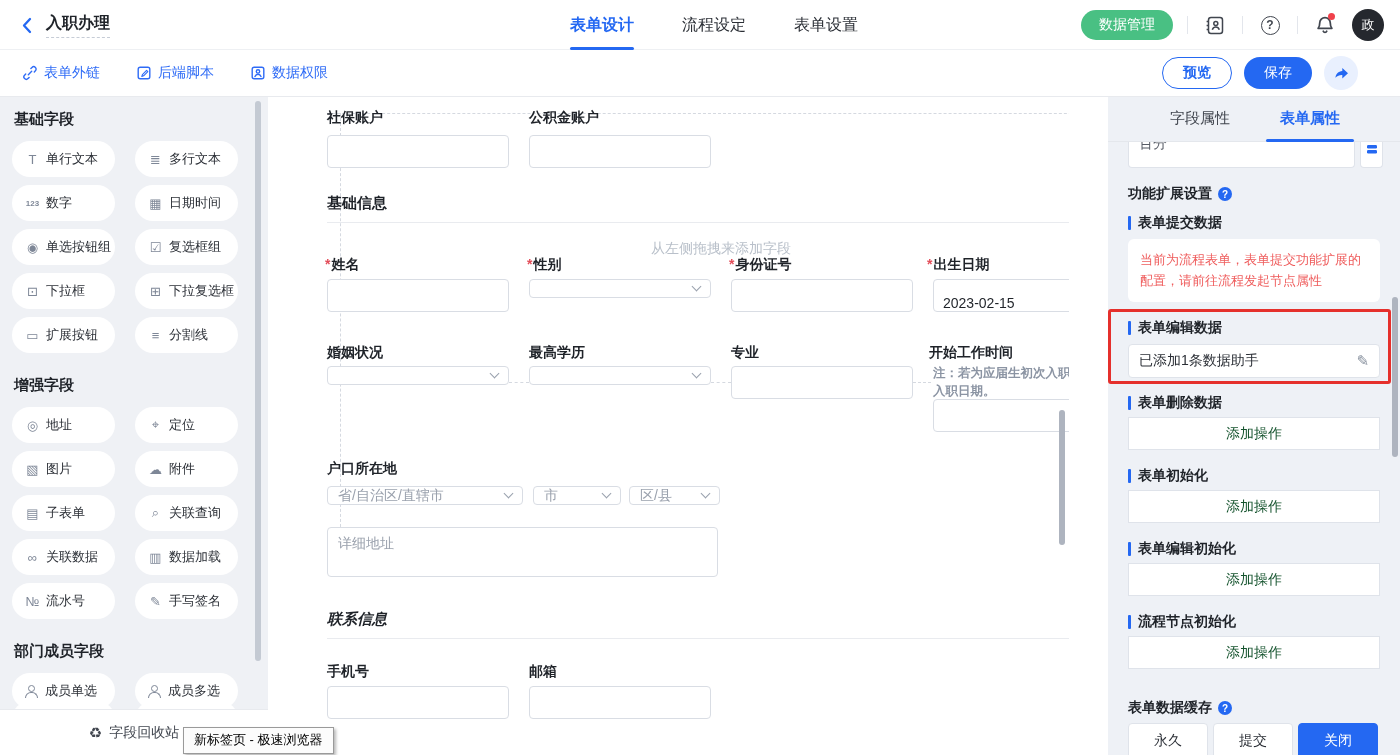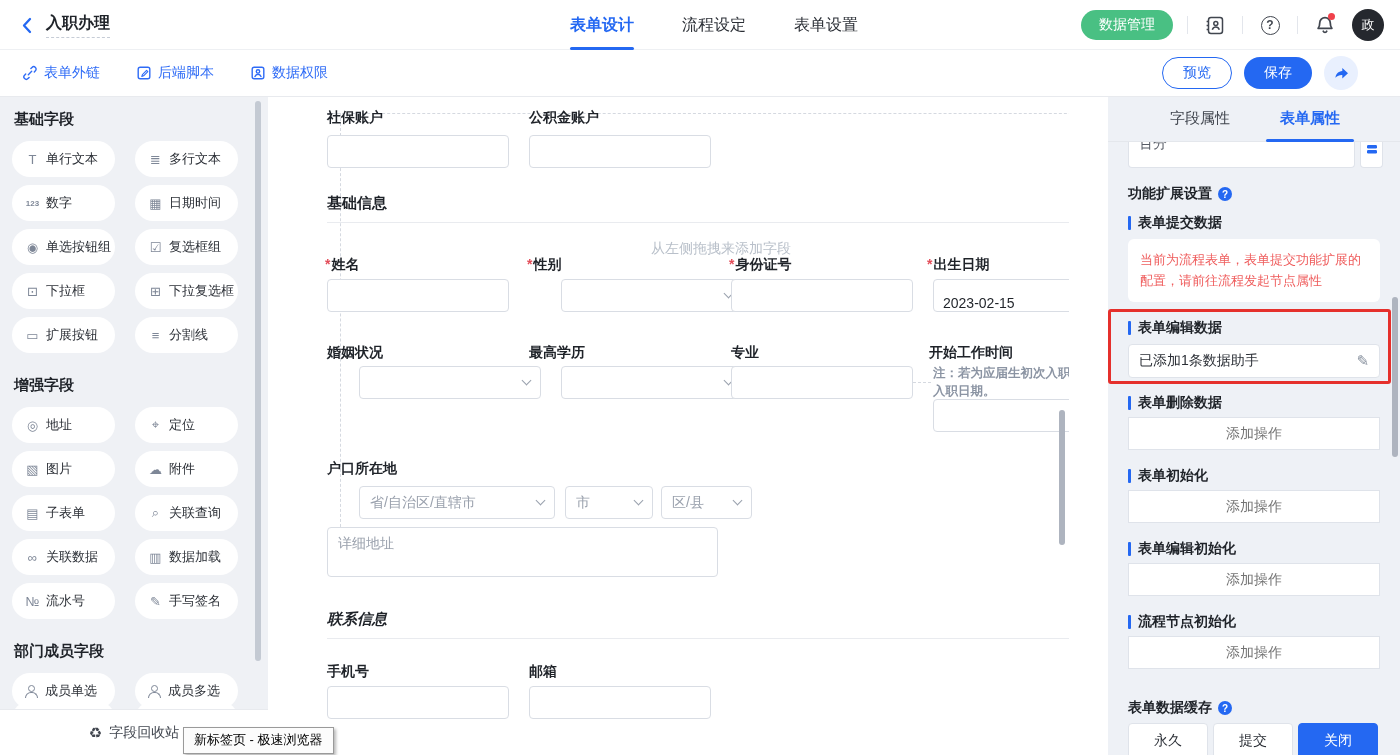--- a/index.html
+++ b/index.html
@@ -22,21 +22,21 @@
   .hdr-icon { display:flex; align-items:center; justify-content:center; width:26px; height:26px; cursor:pointer; position:relative; }
   .help-circle { width:19px; height:19px; border:1.4px solid #41464f; border-radius:50%; display:flex; align-items:center; justify-content:center; font-size:12px; color:#41464f; font-weight:600; }
   .red-dot { position:absolute; top:1px; right:3px; width:7px; height:7px; background:#f0414b; border-radius:50%; }
   .avatar { width:32px; height:32px; border-radius:50%; background:#25282e; color:#fff; font-size:13px; display:flex; align-items:center; justify-content:center; cursor:pointer; }
 
   
   .toolbar { position:relative; height:47px; background:#fff; border-bottom:1px solid #e8eaee; }
   .tb-left { position:absolute; left:22px; top:0; height:46px; display:flex; align-items:center; gap:36px; }
   .tb-link { display:flex; align-items:center; gap:6px; color:#2e6bf6; font-size:14px; cursor:pointer; }
   .tb-right { position:absolute; right:42px; top:0; height:46px; display:flex; align-items:center; gap:12px; }
-  .btn-outline { height:32px; padding:0 20px; border-radius:16px; border:1px solid #2468F2; background:#fff; color:#2468F2; font-size:14px; cursor:pointer; }
+  .btn-outline { height:32px; padding:0 20px; border-radius:16px; border:1px solid #2468F2; background:#fff; color:#2468F2; font-size:14px; cursor:pointer;font-weight:bold; }
   .btn-blue { height:32px; padding:0 20px; border-radius:16px; border:none; background:#2468F2; color:#fff; font-size:14px; cursor:pointer; }
   .btn-share { width:34px; height:34px; border-radius:50%; background:#e9f0fe; border:none; display:flex; align-items:center; justify-content:center; cursor:pointer; }
 
   
   .main { display:flex; height:658px;gap:39px; }
 
   
   .sidebar { position:relative; width:268px; background:#eff1f5; overflow:hidden; flex:none; }
   .sb-content { padding:12px 0 0 12px; }
   .sb-title { font-size:15px; font-weight:700; margin:0 0 12px 2px; line-height:20px; }
@@ -56,21 +56,21 @@
   
   .canvas { position:relative; flex:1; background:#fff; overflow:hidden; }
   .abs { position:absolute; }
   .dash-h { border-top:1px dashed #d5d9e0; height:0; }
   .dash-v { border-left:1px dashed #d5d9e0; width:0; }
   .f-label { font-size:14px; font-weight:600; color:#1f2329; white-space:nowrap; }
   .req { color:#e34d59; margin-right:1px; }
   .sec-head { font-size:15px; font-weight:700; }
   .sec-line { height:1px; background:#e9ebef; }
   .inp { background:#fff; border:1px solid #d9dde4; border-radius:4px; height:33px; font-size:14px; color:#1f2329; padding:0 10px; width:182px; }
-  .sel { background:#fff; border:1px solid #d9dde4; border-radius:4px; height:33px; display:flex; align-items:center; justify-content:space-between; padding:0 10px; cursor:pointer;margin-left:32px; }
+  .sel { background:#fff; border:1px solid #d9dde4; border-radius:4px; height:19px; display:flex; align-items:center; justify-content:space-between; padding:0 10px; cursor:pointer; }
   .sel .ph { font-size:14px; color:#9aa1ad; }
   .chev { width:7px; height:7px; border-right:1.4px solid #99a1ad; border-bottom:1.4px solid #99a1ad; transform:rotate(45deg); margin-top:-4px; flex:none; }
   .date-box { background:#fff; border:1px solid #d9dde4; border-radius:4px; height:33px; display:flex; align-items:flex-end; justify-content:space-between; padding:0 9px; cursor:pointer; }
   .date-val { font-size:14px; color:#1f2329; }
   .hint { font-size:14px; color:#b9c0ca; }
   .note { font-size:12.5px; color:#8b94a3; line-height:1.45; }
   .t-area { background:#fff; border:1px solid #d9dde4; border-radius:4px; resize:none; font-size:14px; padding:7px 10px; font-family:inherit; color:#1f2329; }
   .t-area::placeholder { color:#9aa1ad; }
   .cv-scroll { position:absolute; right:4px; width:6px; border-radius:3px; background:#aeb4bf; }
 
@@ -84,21 +84,21 @@
   .clipped-input span { display:block; margin-top:-7px; padding-left:10px; font-size:14px; color:#575c66; }
   .clipped-btn { position:absolute; top:45px; left:252px; width:23px; height:26px; background:#fff; border:1px solid #dfe3ea; border-top:none; border-radius:0 0 4px 4px; display:flex; align-items:flex-start; justify-content:center; cursor:pointer; }
   .p-head { font-size:14px; font-weight:700; display:flex; align-items:center; gap:6px; }
   .qmark { width:14px; height:14px; border-radius:50%; background:#2468F2; color:#fff; font-size:10px; font-weight:700; display:inline-flex; align-items:center; justify-content:center; }
   .p-sec { display:flex; align-items:center; gap:7px; font-size:14px; font-weight:700; }
   .p-sec::before { content:""; width:3px; height:14px; background:#2468F2; border-radius:1px; }
   .warn-card { position:absolute; left:20px; width:252px; background:#fff; border-radius:6px; padding:10px 12px; font-size:13px; line-height:1.65; color:#EF5D5D; }
   .value-box { position:absolute; left:20px; width:252px; height:34px; background:#fff; border:1px solid #dfe3ea; border-radius:4px; display:flex; align-items:center; justify-content:space-between; padding:0 10px; cursor:pointer; }
   .value-box .vtext { font-size:14px; color:#2b2f36; }
   .pencil { color:#8a93a0; font-size:15px; }
-  .action-btn { position:absolute; left:20px; width:252px; height:33px; background:#fff; border:1px solid #dfe3ea; border-radius:0; font-size:14px; color:#737373; cursor:pointer; }
+  .action-btn { position:absolute; left:20px; width:252px; height:33px; background:#fff; border:1px solid #dfe3ea; border-radius:0; font-size:14px; color:#14532d; cursor:pointer; }
   .annotation { position:absolute; left:0; top:212px; width:283px; height:75px; border:3px solid #E5302C; border-radius:3px; pointer-events:none; z-index:6; }
   .cache-btn { position:absolute; width:80px; height:36px; border:1px solid #dfe3ea; background:#fff; border-radius:4px; font-size:14px; color:#2b2f36; cursor:pointer; }
   .cache-btn.active { background:#2468F2; border-color:#2468F2; color:#fff; }
   .p-scroll { position:absolute; right:2px; top:200px; width:6px; height:160px; border-radius:3px; background:#aeb4bf; }
 
   
   .browser-tooltip { position:absolute; left:183px; top:727px; z-index:20; background:#fcfcfc; border:1px solid #9a9a9a; box-shadow:2px 2px 3px rgba(0,0,0,.28); padding:3px 10px 4px; font-size:13px; color:#000000; white-space:nowrap; }
 </style>
 </head>
 <body>

